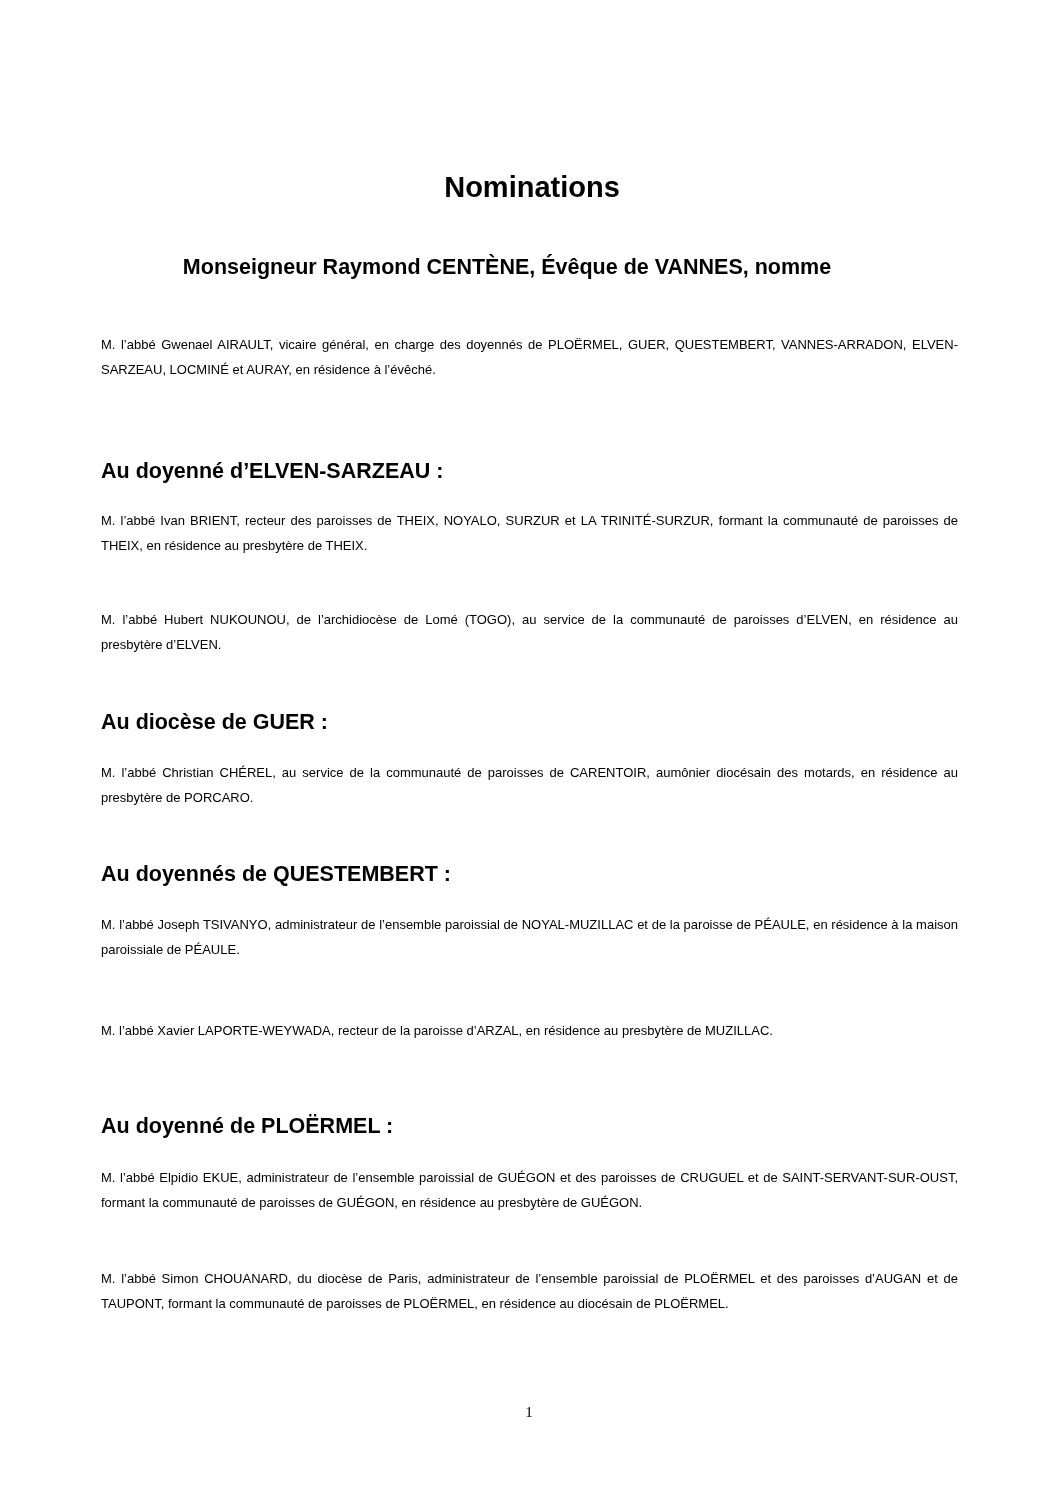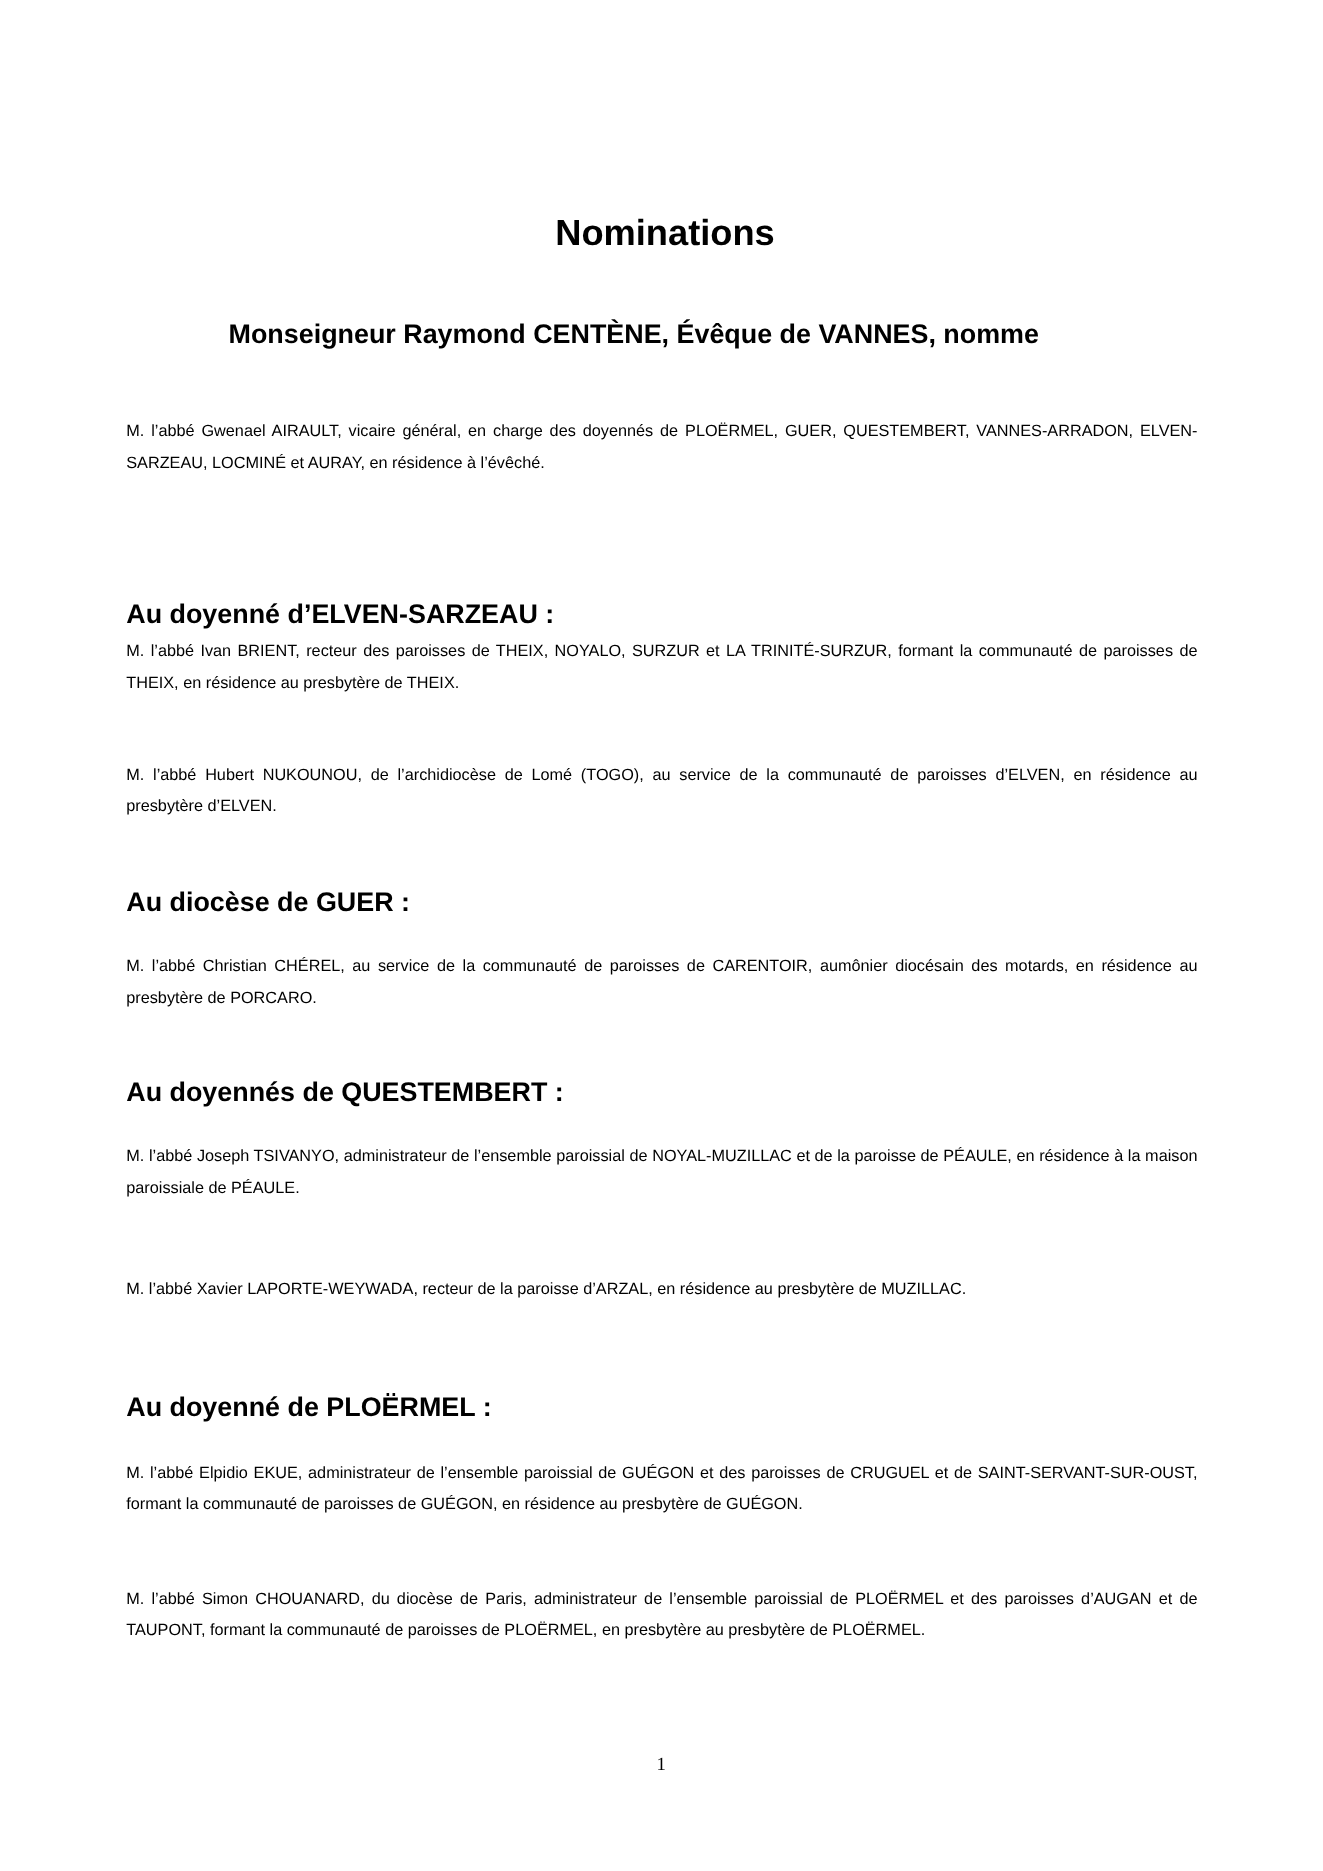--- a/index.html
+++ b/index.html
@@ -72,29 +72,29 @@
   </style>
 </head>
 <body>
 
 <div class="page">
   <h1 class="title">Nominations</h1>
   <h2 class="subtitle">Monseigneur Raymond CENTÈNE, Évêque de VANNES, nomme</h2>
 
   <p class="para" style="top:332px;">M. l’abbé Gwenael AIRAULT, vicaire général, en charge des doyennés de PLOËRMEL, GUER, QUESTEMBERT, VANNES-ARRADON, ELVEN-SARZEAU, LOCMINÉ et AURAY, en résidence à l’évêché.</p>
 
-  <h3 class="heading" style="top:456px;margin-top:20px;">Au doyenné d’ELVEN-SARZEAU :</h3>
+  <h3 class="heading" style="top:456px;">Au doyenné d’ELVEN-SARZEAU :</h3>
   <p class="para" style="top:508px;">M. l’abbé Ivan BRIENT, recteur des paroisses de THEIX, NOYALO, SURZUR et LA TRINITÉ-SURZUR, formant la communauté de paroisses de THEIX, en résidence au presbytère de THEIX.</p>
   <p class="para" style="top:607px;">M. l’abbé Hubert NUKOUNOU, de l’archidiocèse de Lomé (TOGO), au service de la communauté de paroisses d’ELVEN, en résidence au presbytère d’ELVEN.</p>
 
   <h3 class="heading" style="top:707px;">Au diocèse de GUER :</h3>
   <p class="para" style="top:760px;">M. l’abbé Christian CHÉREL, au service de la communauté de paroisses de CARENTOIR, aumônier diocésain des motards, en résidence au presbytère de PORCARO.</p>
 
   <h3 class="heading" style="top:859px;">Au doyennés de QUESTEMBERT :</h3>
   <p class="para" style="top:912px;">M. l’abbé Joseph TSIVANYO, administrateur de l’ensemble paroissial de NOYAL-MUZILLAC et de la paroisse de PÉAULE, en résidence à la maison paroissiale de PÉAULE.</p>
   <p class="para" style="top:1018px;">M. l’abbé Xavier LAPORTE-WEYWADA, recteur de la paroisse d’ARZAL, en résidence au presbytère de MUZILLAC.</p>
 
   <h3 class="heading" style="top:1111px;">Au doyenné de PLOËRMEL :</h3>
   <p class="para" style="top:1165px;">M. l’abbé Elpidio EKUE, administrateur de l’ensemble paroissial de GUÉGON et des paroisses de CRUGUEL et de SAINT-SERVANT-SUR-OUST, formant la communauté de paroisses de GUÉGON, en résidence au presbytère de GUÉGON.</p>
-  <p class="para" style="top:1266px;">M. l’abbé Simon CHOUANARD, du diocèse de Paris, administrateur de l’ensemble paroissial de PLOËRMEL et des paroisses d’AUGAN et de TAUPONT, formant la communauté de paroisses de PLOËRMEL, en presbytère au presbytère de PLOËRMEL.</p>
+  <p class="para" style="top:1266px;">M. l’abbé Simon CHOUANARD, du diocèse de Paris, administrateur de l’ensemble paroissial de PLOËRMEL et des paroisses d’AUGAN et de TAUPONT, formant la communauté de paroisses de PLOËRMEL, en résidence au diocésain de PLOËRMEL.</p>
 
   <div class="page-number">1</div>
 </div>
 
 </body></html>

